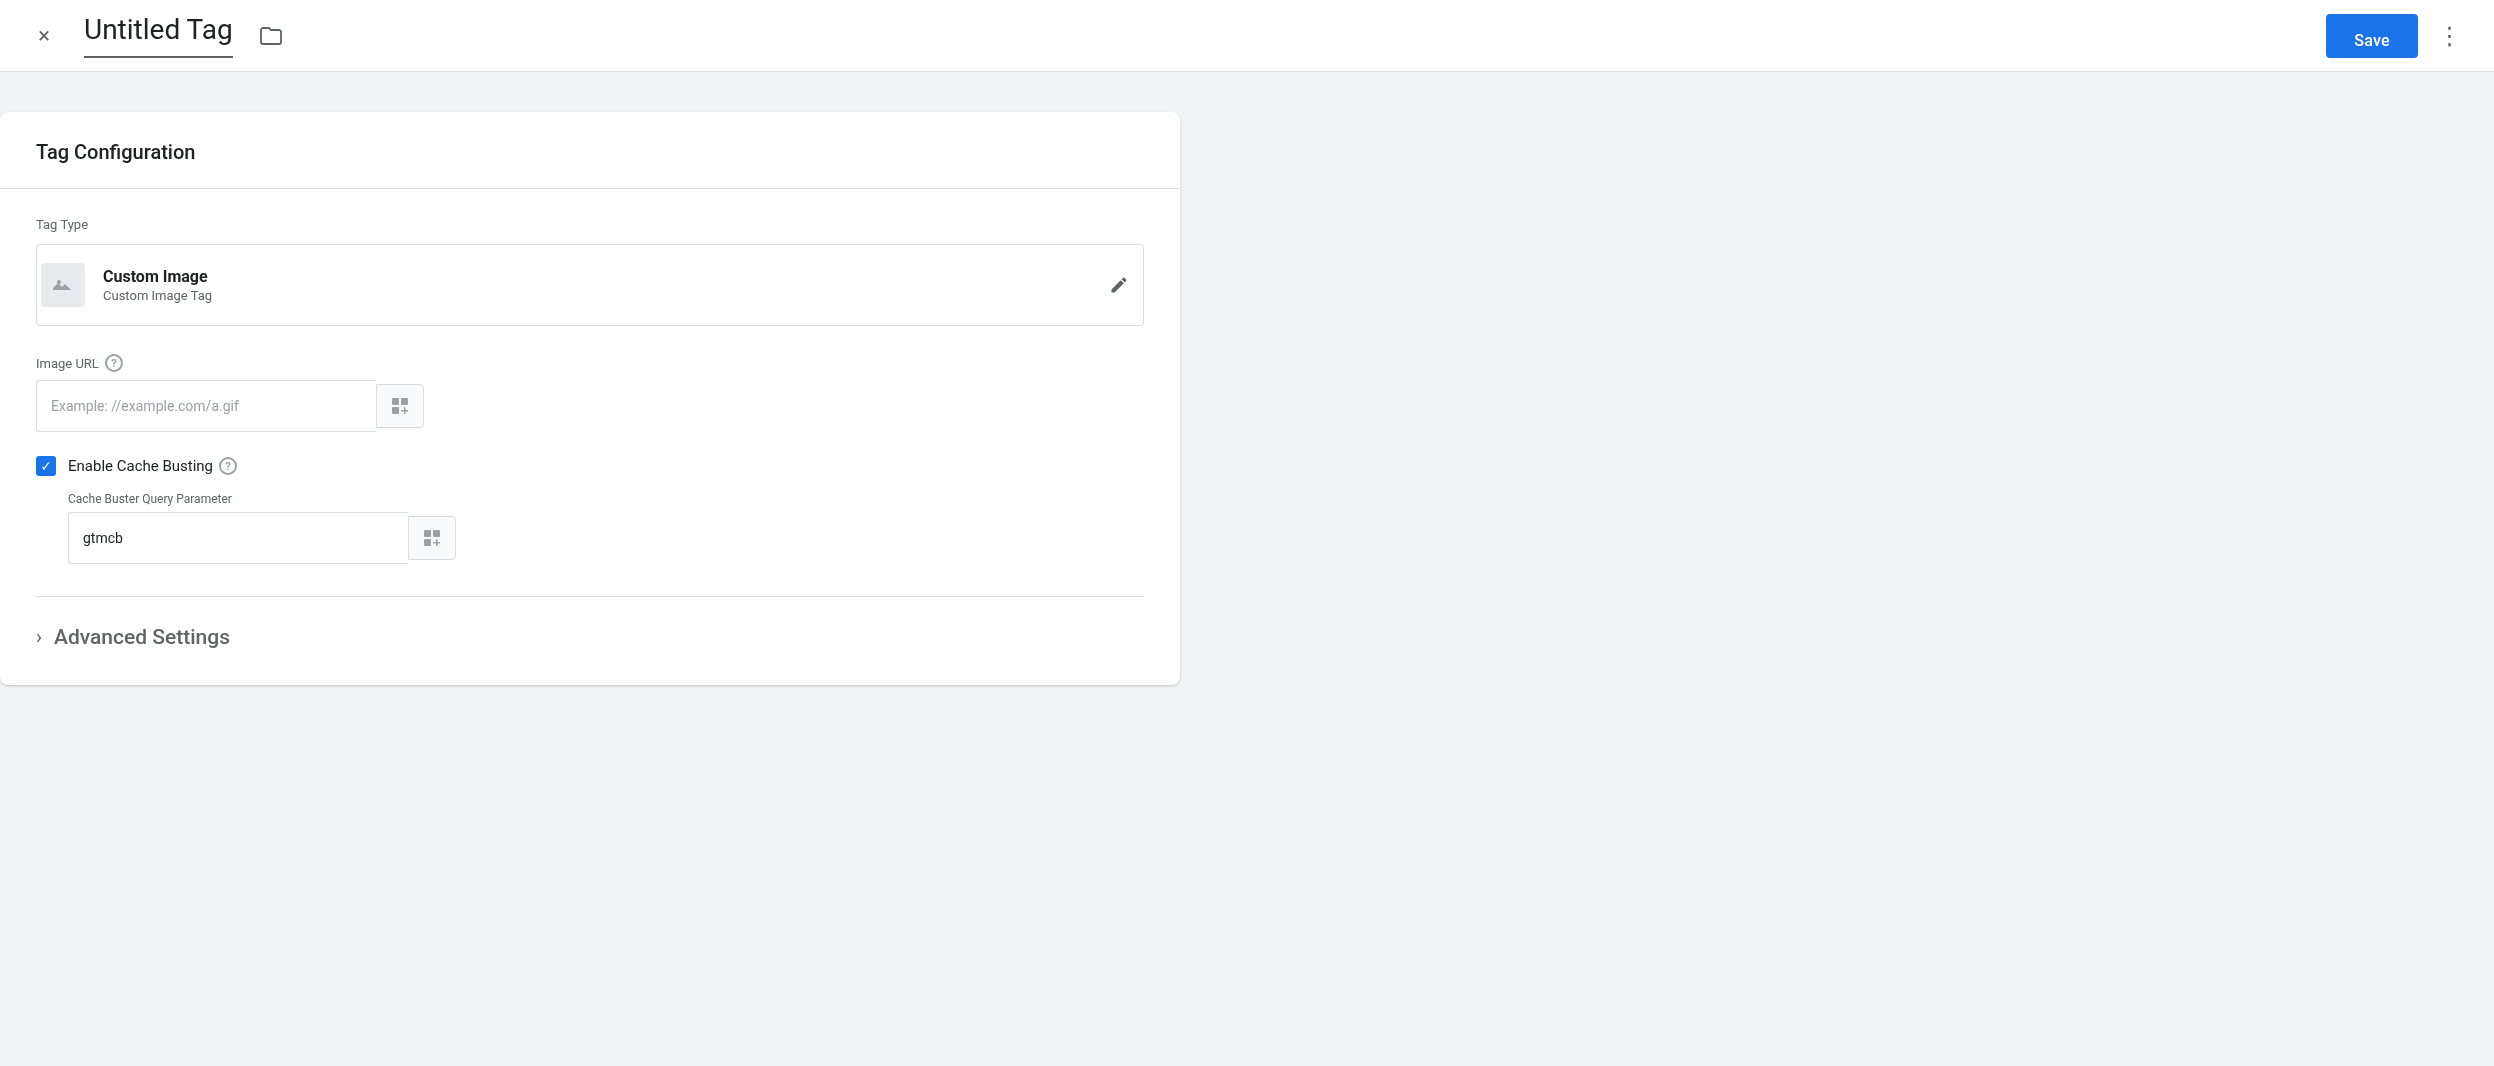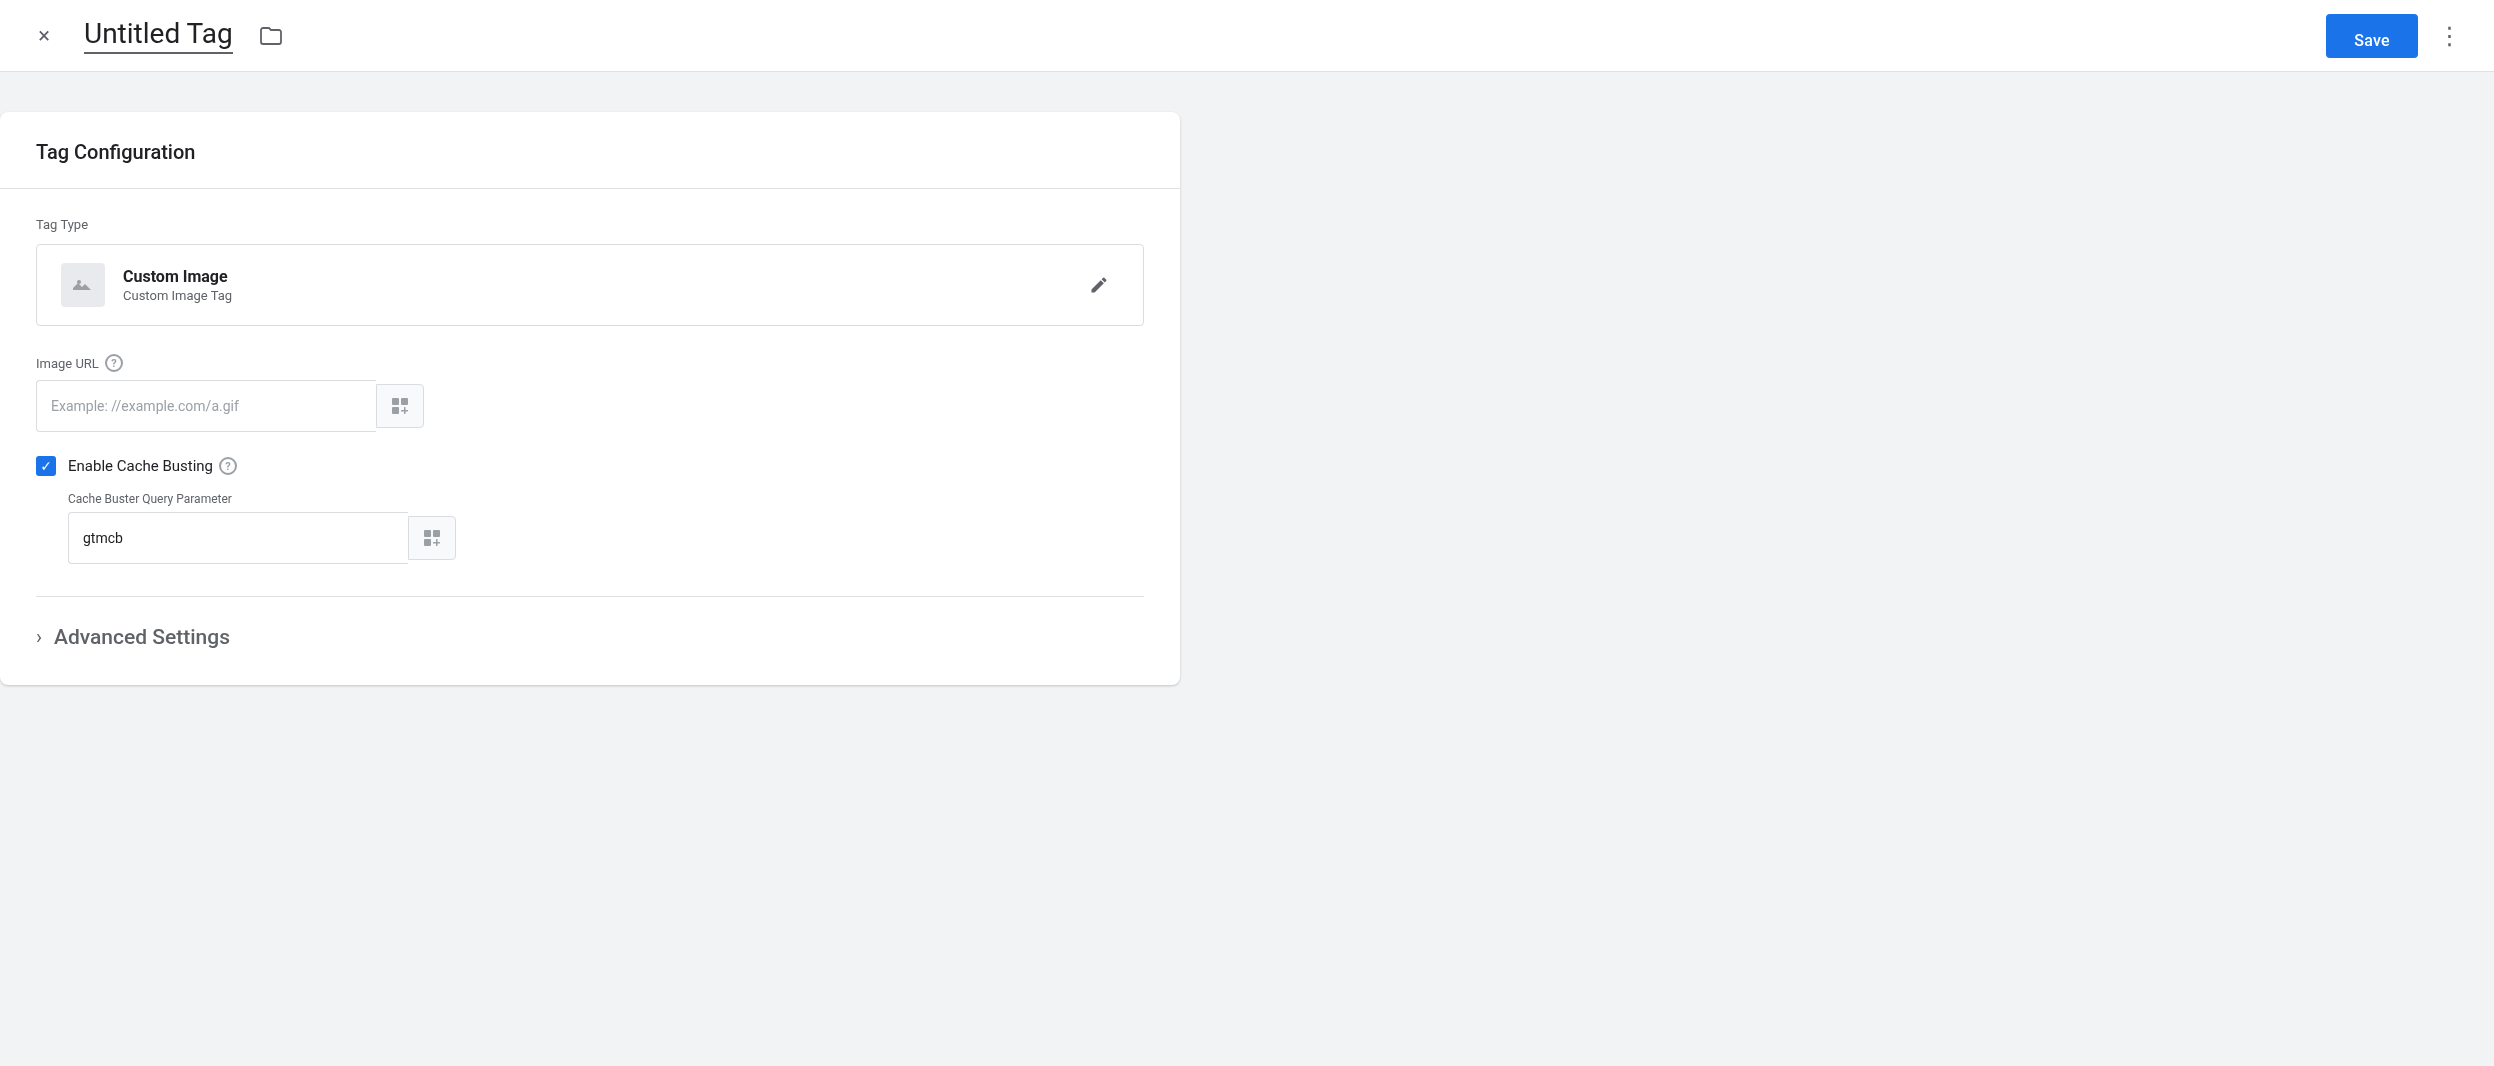--- a/index.html
+++ b/index.html
@@ -45,21 +45,21 @@
       font-size: 22px;
       border: none;
       background: transparent;
     }
 
     .tag-title {
       font-size: 28px;
       font-weight: 400;
       color: #202124;
       border-bottom: 2px solid #5f6368;
-      padding-bottom: 2px;
+      padding-bottom: 10px;
     }
 
     .folder-btn {
       width: 36px;
       height: 36px;
       display: flex;
       align-items: center;
       justify-content: center;
       cursor: pointer;
       border-radius: 4px;
@@ -136,21 +136,21 @@
     .section-label {
       font-size: 13px;
       color: #5f6368;
       margin-bottom: 12px;
       font-weight: 400;
     }
 
     .tag-type-row {
       border: 1px solid #dadce0;
       border-radius: 4px;
-      padding: 18px 24px;
+      padding: 18px 4px;
       display: flex;
       align-items: center;
       margin-bottom: 28px;
     }
 
     .tag-type-icon {
       width: 44px;
       height: 44px;
       background: #e8eaed;
       border-radius: 4px;

